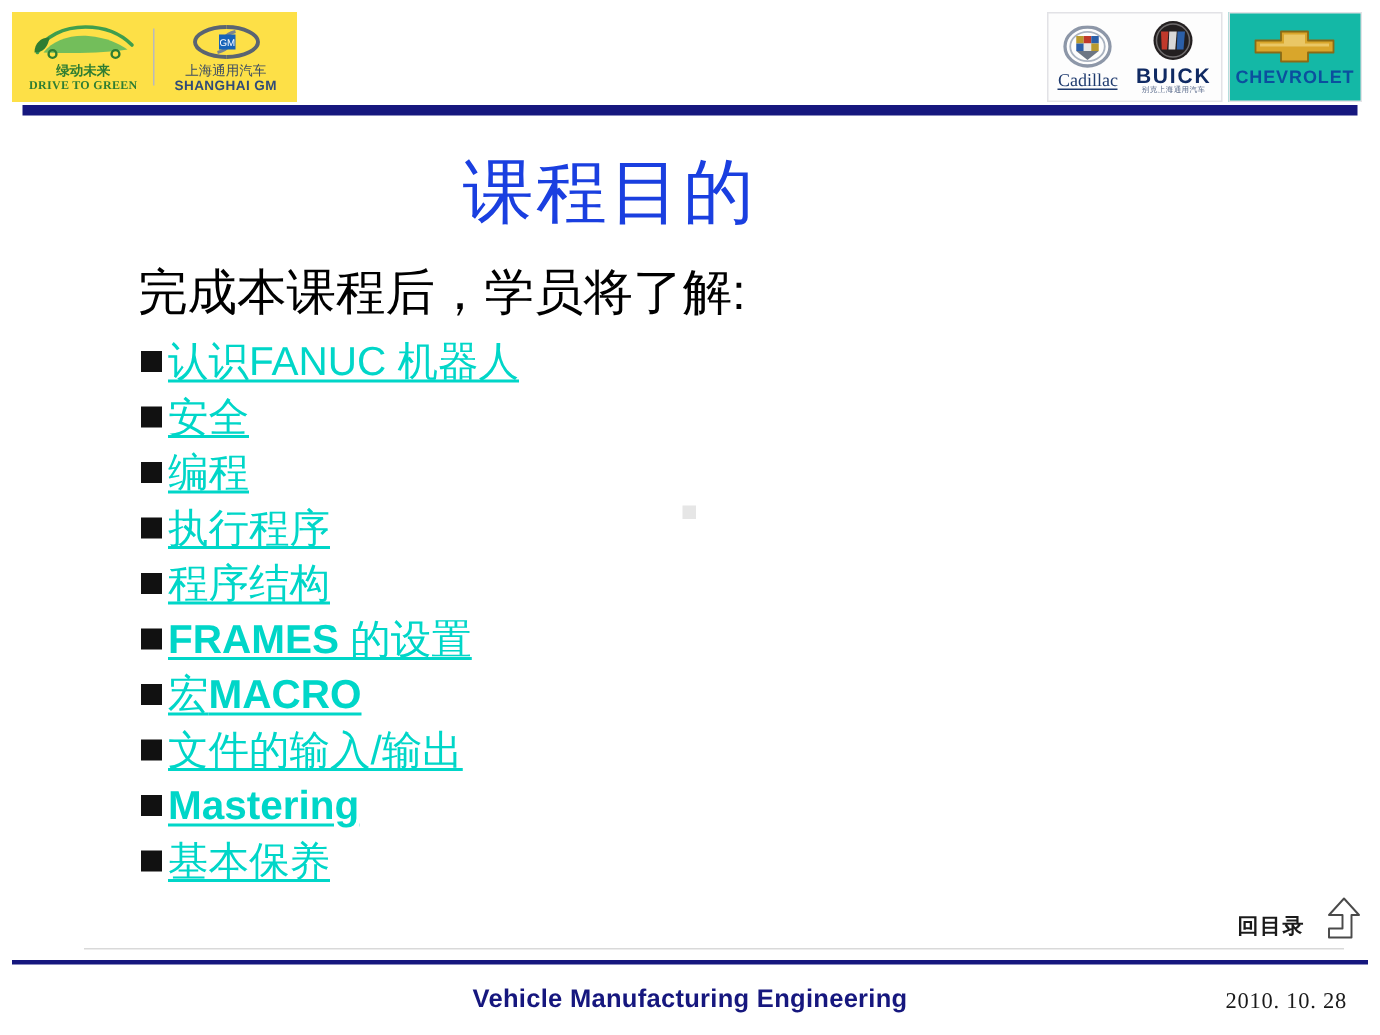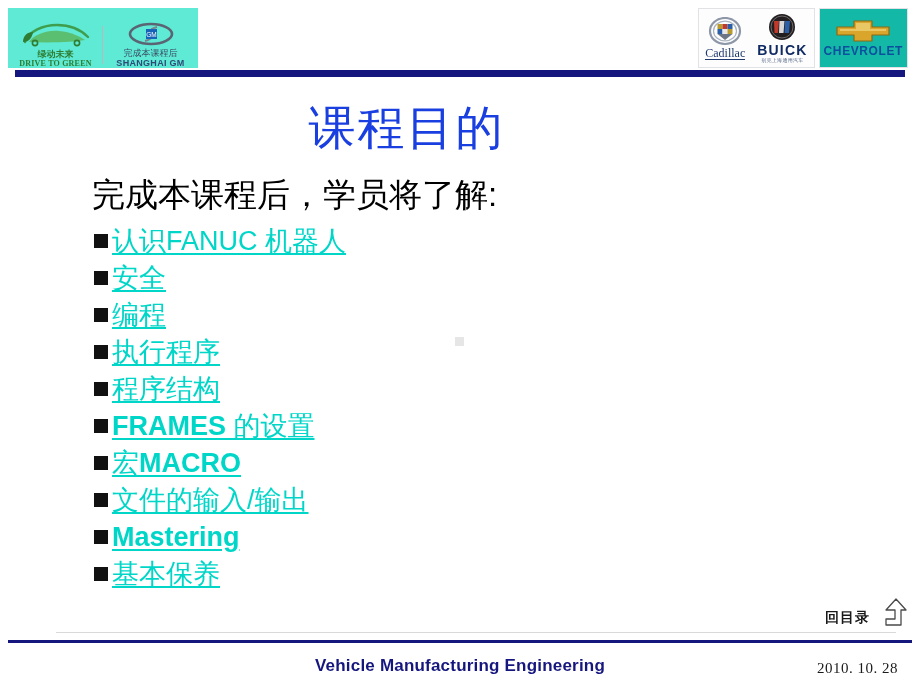--- a/index.html
+++ b/index.html
@@ -27,23 +27,23 @@
     width: 920px;
     height: 78px;
   }
 
   .logo-left-group {
     position: absolute;
     left: 8px;
     top: 8px;
     width: 190px;
     height: 60px;
-    background: #5eead4;
-    display: flex;
-    align-items: flex-end;
+    background: #fde047;
+    display: flex;
+    align-items: center;
   }
 
   .logo-cell {
     flex: 1;
     display: flex;
     flex-direction: column;
     align-items: center;
     justify-content: center;
     position: relative;
   }
@@ -326,21 +326,21 @@
         <span>
           <svg class="sgm-mark" viewBox="0 0 48 26">
             <path d="M24 3 C36 3 45 8 45 13 C45 18 36 23 24 23" fill="none" stroke="#5a6472" stroke-width="2.6"></path>
             <path d="M24 23 C12 23 3 18 3 13 C3 8 12 3 24 3" fill="none" stroke="#5a6472" stroke-width="2.6"></path>
             <path d="M30 6 C22 8 20 13 24 16" fill="none" stroke="#7a848f" stroke-width="2"></path>
             <path d="M18 20 C26 18 28 13 24 10" fill="none" stroke="#7a848f" stroke-width="2"></path>
             <rect x="19" y="8" width="11" height="10" fill="#1763b8"></rect>
             <text x="24.5" y="15.6" font-size="6.5" fill="#ffffff" text-anchor="middle" font-family="Liberation Sans, sans-serif">GM</text>
           </svg>
         </span>
-        <span class="sgm-cn">完成本课程后</span>
+        <span class="sgm-cn">上海通用汽车</span>
         <span class="sgm-en">SHANGHAI GM</span>
       </div>
 
     </div>
 
     <div class="brand-group">
 
       <div class="brand-pair">
         <div class="brand-sub">
           <span>

